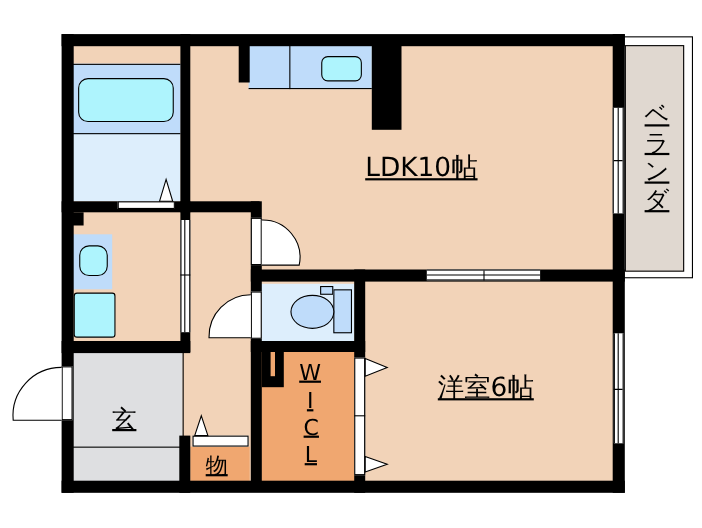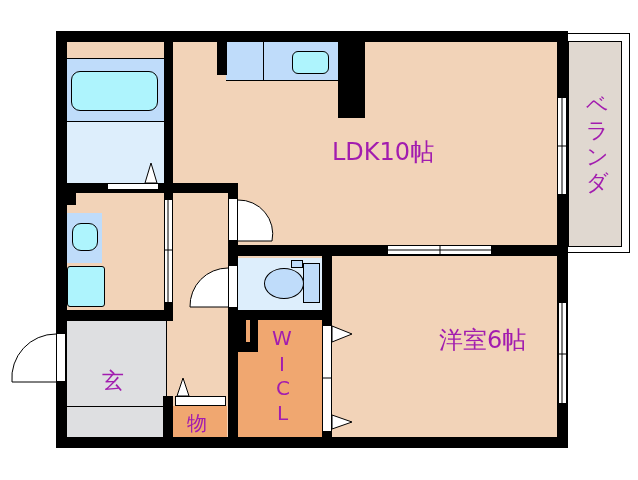--- a/index.html
+++ b/index.html
@@ -1,20 +1,20 @@
 <!DOCTYPE html>
 <html><head>
 <meta charset="utf-8">
 <style>
   html,body{margin:0;padding:0;background:#fff;}
   body{width:638px;height:480px;position:relative;overflow:hidden;font-family:"DejaVu Sans","Liberation Sans",sans-serif;}
   .abs{position:absolute;}
   .wall{position:absolute;background:#000;}
   .floor{position:absolute;background:#f2d3b8;}
-  .label{position:absolute;color:#a21caf;white-space:nowrap;}
+  .label{position:absolute;color:#000000;white-space:nowrap;text-decoration:underline;}
   svg{position:absolute;left:0;top:0;}
 </style>
 </head>
 <body>
 
 <div class="floor" style="left:60px;top:36px;width:500px;height:404px;"></div>
 
 <div class="abs" style="left:566px;top:33px;width:64px;height:220px;border:1px solid #000;background:#fff;box-sizing:border-box;"></div>
 <div class="abs" style="left:568px;top:41px;width:54px;height:206px;background:#e0d8d0;border:1px solid #000;box-sizing:border-box;"></div>
 <div class="label" style="left:586px;top:92px;width:22px;font-size:22px;line-height:26px;white-space:normal;word-break:break-all;">ベランダ</div>
@@ -102,13 +102,13 @@
   <line x1="388" y1="250" x2="491" y2="250" stroke="#000" stroke-width="1"></line>
   <line x1="440" y1="246" x2="440" y2="255" stroke="#000" stroke-width="1"></line>
   <line x1="562" y1="303" x2="562" y2="403" stroke="#000" stroke-width="1"></line>
   <line x1="558" y1="354" x2="566" y2="354" stroke="#000" stroke-width="1"></line>
   <line x1="168" y1="200" x2="168" y2="302" stroke="#000" stroke-width="1"></line>
   <line x1="164" y1="250" x2="173" y2="250" stroke="#000" stroke-width="1"></line>
   <line x1="322" y1="378" x2="332" y2="378" stroke="#000" stroke-width="1"></line>
 </svg>
 
 <div class="label" style="left:332px;top:136px;font-size:24px;">LDK10帖</div>
-<div class="label" style="left:398px;top:324px;font-size:24px;margin-left:41px;">洋室6帖</div>
+<div class="label" style="left:398px;top:336px;font-size:24px;">洋室6帖</div>
 
 </body></html>

